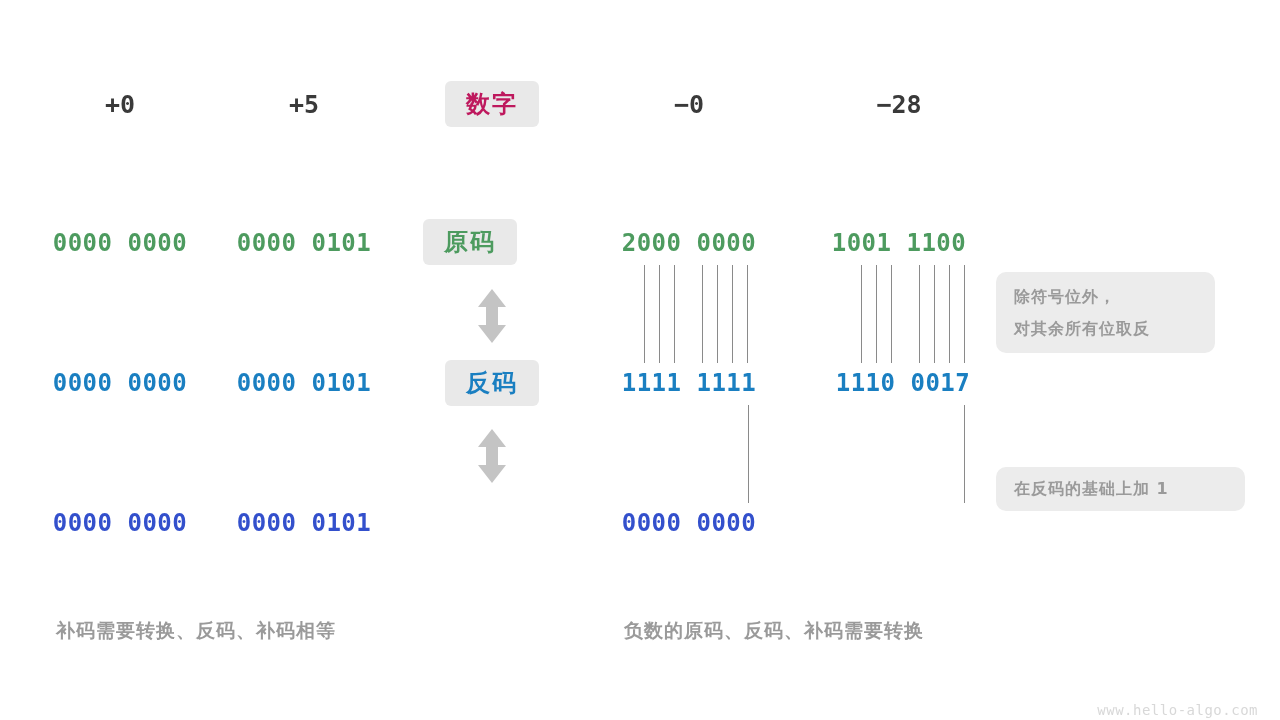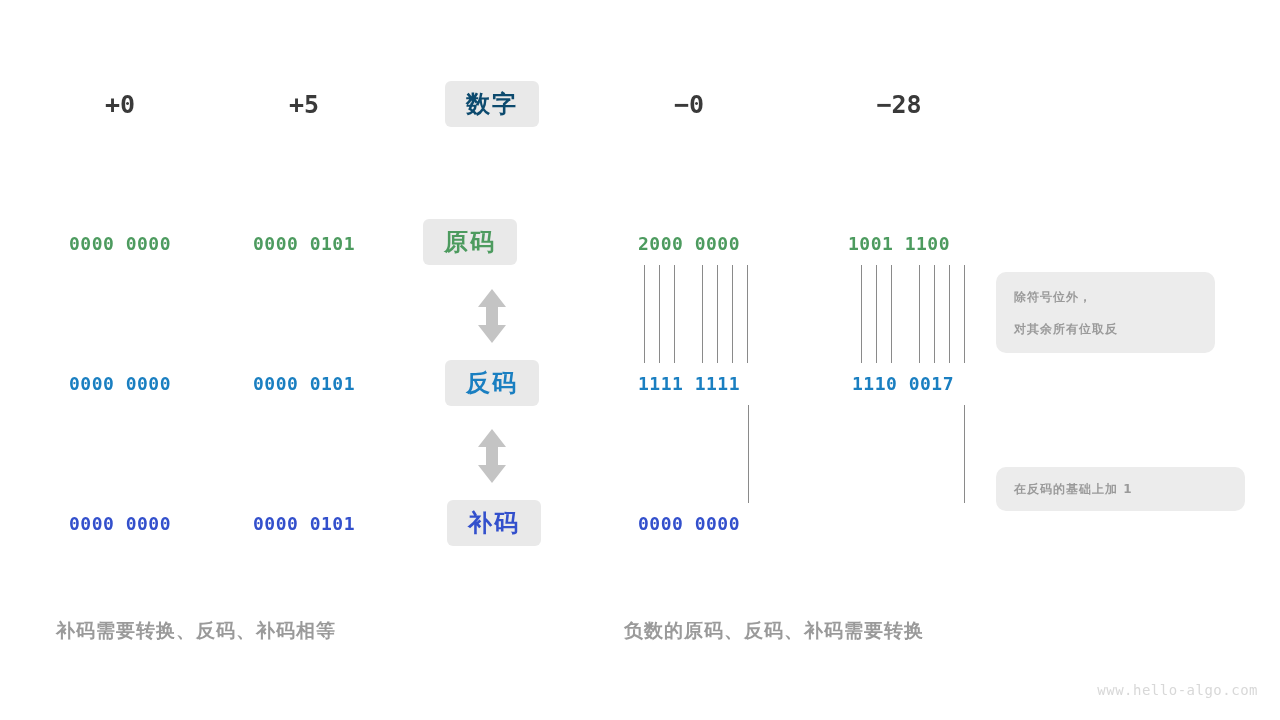--- a/index.html
+++ b/index.html
@@ -36,41 +36,41 @@
     font-family: "DejaVu Sans Mono", "Liberation Mono", monospace;
     font-size: 25px;
     font-weight: bold;
     color: #3a3a3a;
     letter-spacing: 0px;
   }
 
   
   .bits {
     font-family: "DejaVu Sans Mono", "Liberation Mono", monospace;
-    font-size: 18px;
+    font-size: 24px;
     font-weight: bold;
     letter-spacing: 0.5px;
   }
   .bits.green  { color: #4d9b5f; }
   .bits.blue   { color: #1a7fc1; }
   .bits.indigo { color: #3350cc; }
 
   
   .badge {
     position: absolute;
     background: #e9e9e9;
     border-radius: 6px;
     display: flex;
     align-items: center;
     justify-content: center;
     font-size: 24px;
     font-weight: bold;
     letter-spacing: 2px;
   }
-  .badge.dark   { color: #0c4a6e; }
+  .badge.dark   { color: #be185d; }
   .badge.green  { color: #4d9b5f; }
   .badge.blue   { color: #1a7fc1; }
   .badge.indigo { color: #3350cc; }
 
   
   .dblarrow {
     position: absolute;
     width: 34px;
     height: 56px;
   }
@@ -81,21 +81,21 @@
     width: 1px;
     background: #8a8a8a;
   }
 
   
   .note {
     position: absolute;
     background: #ececec;
     border-radius: 10px;
     color: #9a9a9a;
-    font-size: 12px;
+    font-size: 16px;
     font-weight: bold;
     line-height: 32px;
     letter-spacing: 1px;
     display: flex;
     flex-direction: column;
     justify-content: center;
     padding: 0 18px;
     box-sizing: border-box;
   }
 
@@ -106,21 +106,21 @@
     font-size: 19px;
     font-weight: bold;
     letter-spacing: 1px;
     white-space: pre;
   }
 
   
   .watermark {
     position: absolute;
     right: 22px;
-    bottom: 22px;
+    bottom: 2px;
     color: #d8d8d8;
     font-family: "DejaVu Sans Mono", "Liberation Mono", monospace;
     font-size: 14px;
     letter-spacing: 0.5px;
   }
 </style>
 </head>
 <body>
 
 <div id="stage">
@@ -152,21 +152,20 @@
   <div class="badge blue" style="left:445px; top:360px; width:94px; height:46px;">反码</div>
 
   <div class="cell bits blue" style="left:589px; top:364px; width:200px; height:38px;">1111 1111</div>
 
   <div class="cell bits blue" style="left:803px; top:364px; width:200px; height:38px;">1110 0017</div>
 
   <div class="cell bits indigo" style="left:20px; top:504px; width:200px; height:38px;">0000 0000</div>
 
   <div class="cell bits indigo" style="left:204px; top:504px; width:200px; height:38px;">0000 0101</div>
 
-  <div class="badge indigo" style="left:447px; top:500px; width:94px; height:46px;">补码</div>
 
   <div class="cell bits indigo" style="left:589px; top:504px; width:200px; height:38px;">0000 0000</div>
 
 
   <div class="dblarrow" style="left:475px; top:288px;">
     <svg width="34" height="56" viewBox="0 0 34 56" xmlns="http://www.w3.org/2000/svg">
       <path d="M17 1 L31 19 L23 19 L23 37 L31 37 L17 55 L3 37 L11 37 L11 19 L3 19 Z" fill="#c4c4c4"></path>
     </svg>
   </div>
 

